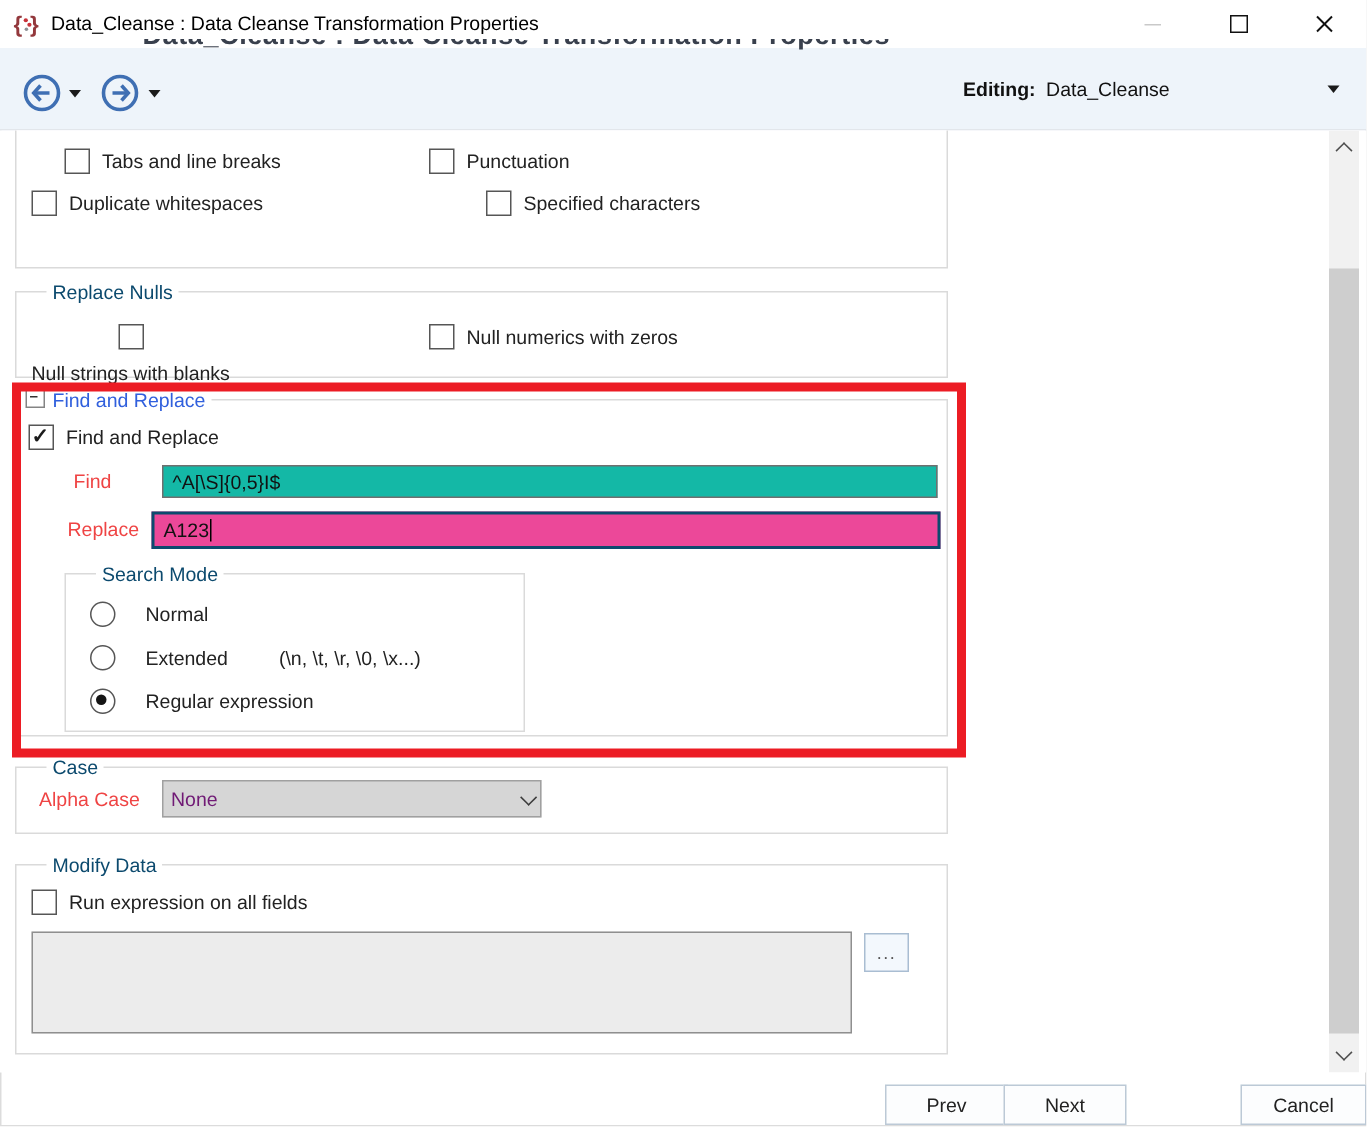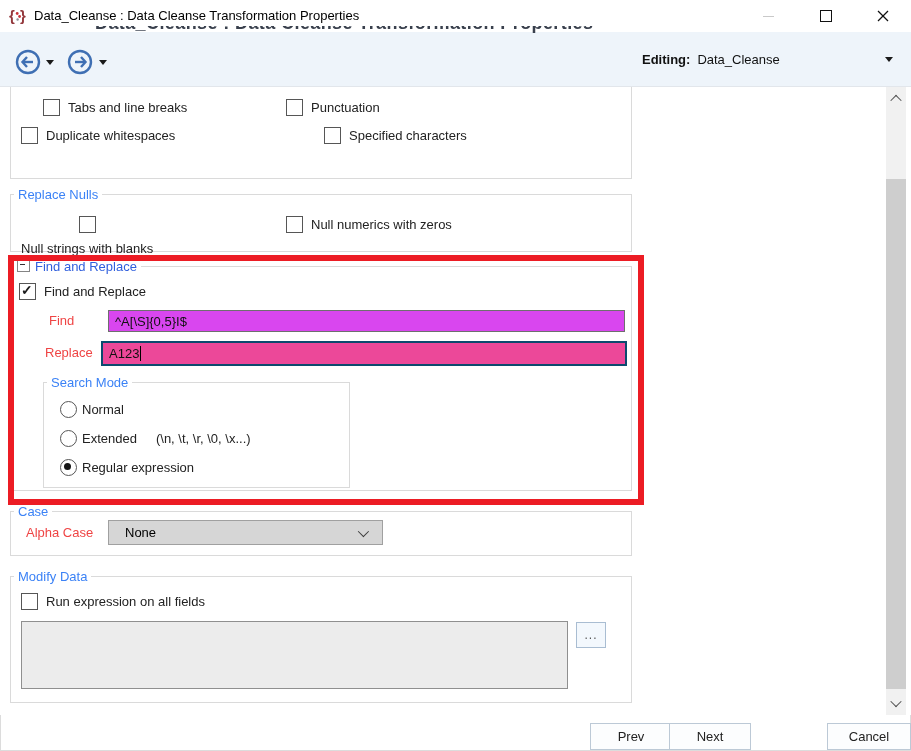--- a/index.html
+++ b/index.html
@@ -22,44 +22,44 @@
   .navbtn{position:absolute;top:17px;width:26px;height:26px;}
   .dd-tri{position:absolute;width:0;height:0;border-left:4px solid transparent;border-right:4px solid transparent;border-top:5px solid #1a1a1a;}
   .editing{position:absolute;right:14px;top:14px;width:255px;height:26px;display:flex;align-items:center;}
   .editing .lbl{font-weight:bold;color:#111;margin-right:7px;}
   .editing .val{flex:1;color:#111;}
   .editing .tri{width:0;height:0;border-left:4px solid transparent;border-right:4px solid transparent;border-top:5px solid #1a1a1a;margin-right:4px;}
 
   
   #content{position:absolute;top:87px;left:0;right:0;height:628px;background:#fff;overflow:hidden;}
   .groupbox{position:absolute;border:1px solid #dadada;background:#fff;}
-  .legend{position:absolute;top:-8px;left:3px;background:#fff;padding:0 4px;color:#3b82f6;white-space:nowrap;}
+  .legend{position:absolute;top:-8px;left:20px;background:#fff;padding:0 4px;color:#0c4a6e;white-space:nowrap;}
 
   .check-row{position:absolute;display:flex;align-items:center;gap:8px;}
   .checkbox{width:15px;height:15px;border:1px solid #565656;background:#fff;position:relative;flex:0 0 auto;}
   .checkbox.checked::after{content:"\2713";position:absolute;left:1px;top:-2px;font-size:14px;font-weight:bold;color:#1b1b1b;}
-  .radio-row{position:absolute;display:flex;align-items:center;gap:5px;}
+  .radio-row{position:absolute;display:flex;align-items:center;gap:20px;}
   .radio{width:15px;height:15px;border:1px solid #565656;border-radius:50%;background:#fff;position:relative;flex:0 0 auto;}
   .radio.checked::after{content:"";position:absolute;left:3px;top:3px;width:7px;height:7px;border-radius:50%;background:#151515;}
   .lbl-txt{color:#222;white-space:nowrap;}
   .hint-txt{color:#222;white-space:nowrap;margin-left:14px;}
 
   
   .red-rect{position:absolute;left:8px;top:168px;width:624px;height:238px;border:6px solid #ec1c24;pointer-events:none;z-index:5;}
 
   .collapse-box{width:11px;height:11px;border:1px solid #848484;background:#fff;position:relative;display:inline-block;vertical-align:-1px;margin-right:5px;}
   .collapse-box::after{content:"";position:absolute;left:2px;top:4px;width:5px;height:1px;background:#333;}
   .legend-blue{color:#3160dd;}
 
   .field-label{position:absolute;color:#ef4444;white-space:nowrap;}
-  .textbox{position:absolute;background:#d946ef;border:1px solid #6f6f6f;display:flex;align-items:center;padding:0 6px;color:#111;white-space:pre;}
+  .textbox{position:absolute;background:#14b8a6;border:1px solid #6f6f6f;display:flex;align-items:center;padding:0 6px;color:#111;white-space:pre;}
   .textbox.focused{background:#ec4899;border:2px solid #0c4a6e;}
   .caret{display:inline-block;width:1px;height:15px;background:#000;margin-left:1px;}
 
-  .combobox{position:absolute;background:#d6d6d6;border:1px solid #a0a0a0;display:flex;align-items:center;padding:0 16px;color:#000000;}
+  .combobox{position:absolute;background:#d6d6d6;border:1px solid #a0a0a0;display:flex;align-items:center;padding:0 5px;color:#701a75;}
   .combobox .chev{margin-left:auto;width:7px;height:7px;border-right:1.6px solid #3c3c3c;border-bottom:1.6px solid #3c3c3c;transform:rotate(45deg) translateY(-2px);}
 
   .textarea{position:absolute;background:#ececec;border:1px solid #8f8f8f;}
   .browse-btn{position:absolute;background:#f3f8fd;border:1px solid #a9bdd2;color:#555;display:flex;align-items:center;justify-content:center;font-size:12px;letter-spacing:1px;}
 
   
   .scrollbar{position:absolute;left:886px;top:0;width:20px;height:628px;background:#f1f1f1;}
   .sb-arrow{position:absolute;left:0;width:20px;height:20px;display:flex;align-items:center;justify-content:center;}
   .sb-chev{width:7px;height:7px;border-right:1.7px solid #4e4e4e;border-bottom:1.7px solid #4e4e4e;}
   .sb-up .sb-chev{transform:rotate(-135deg) translate(-1px,-1px);}

